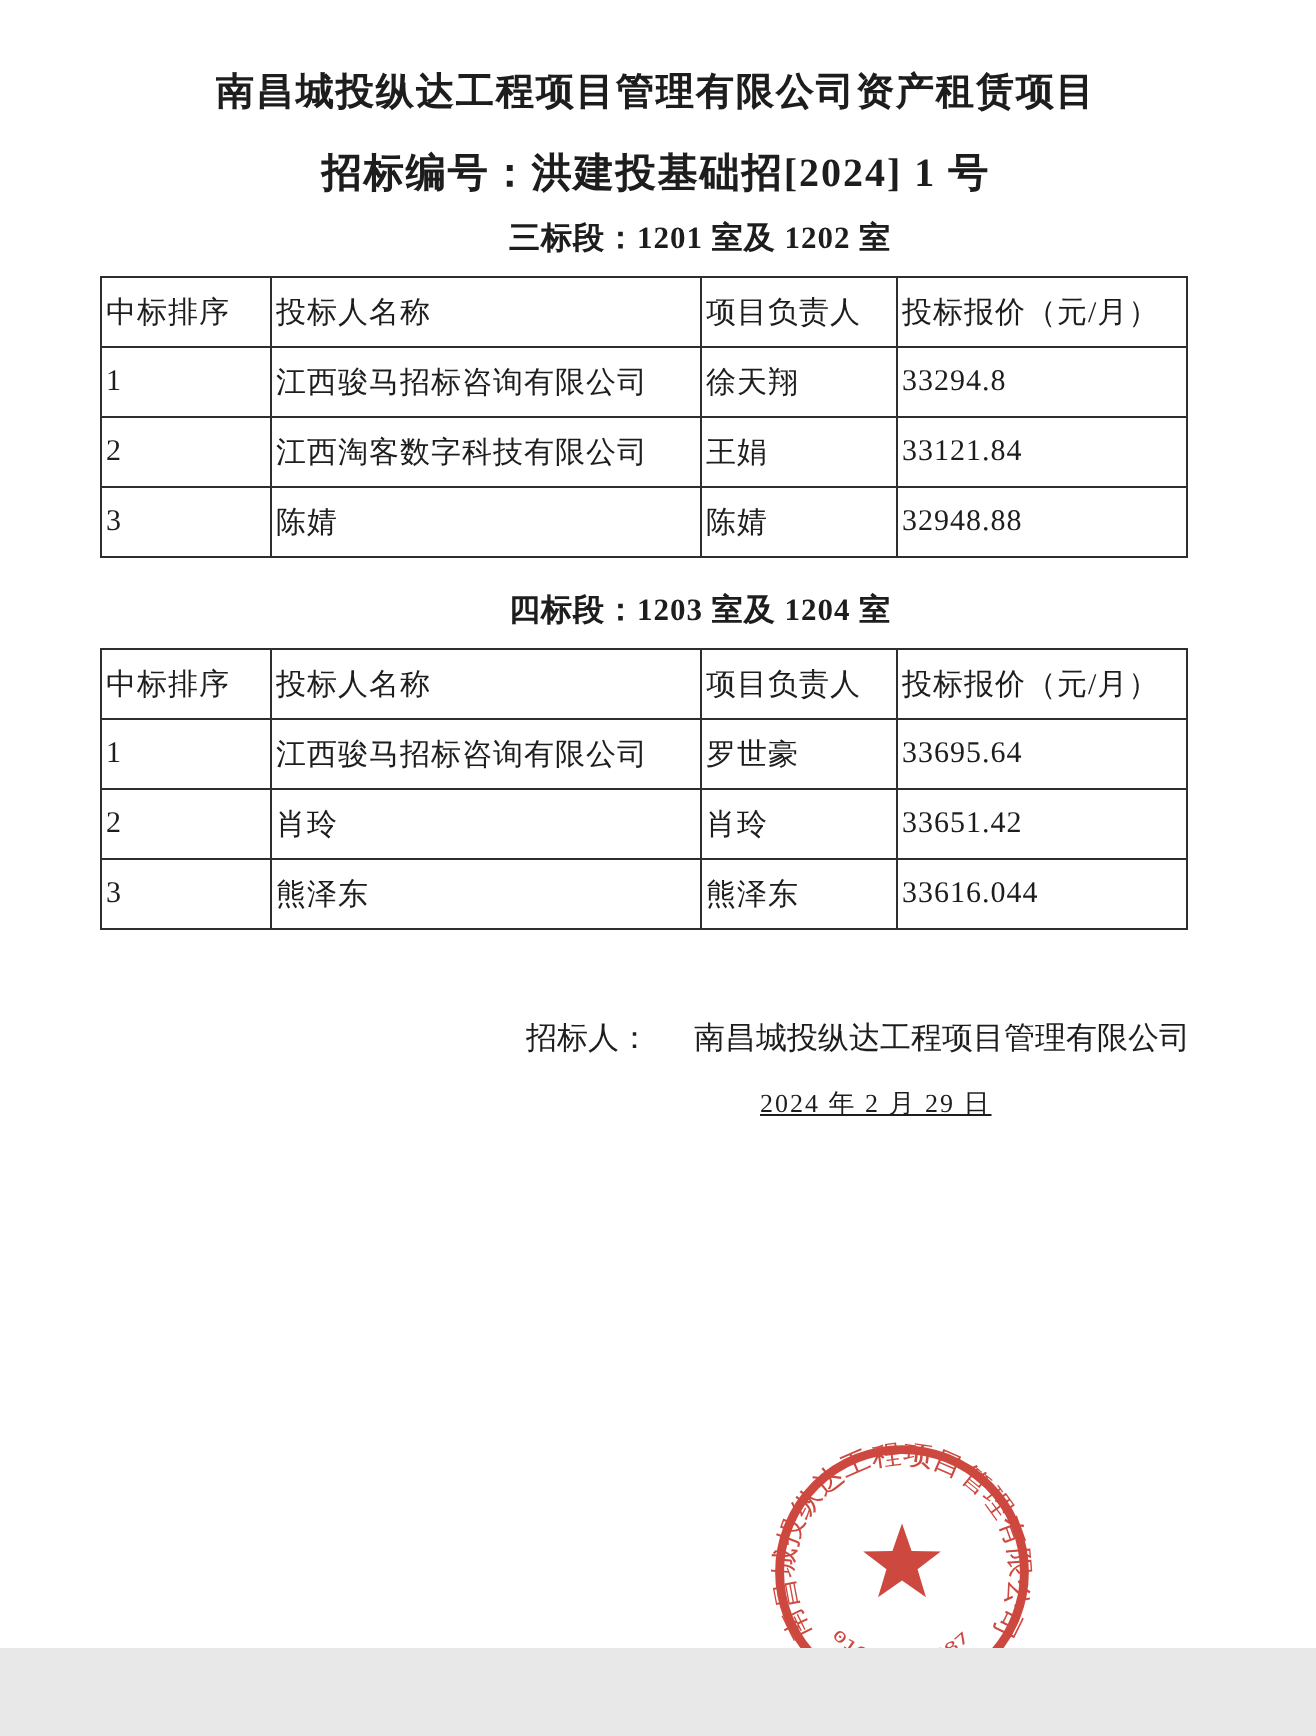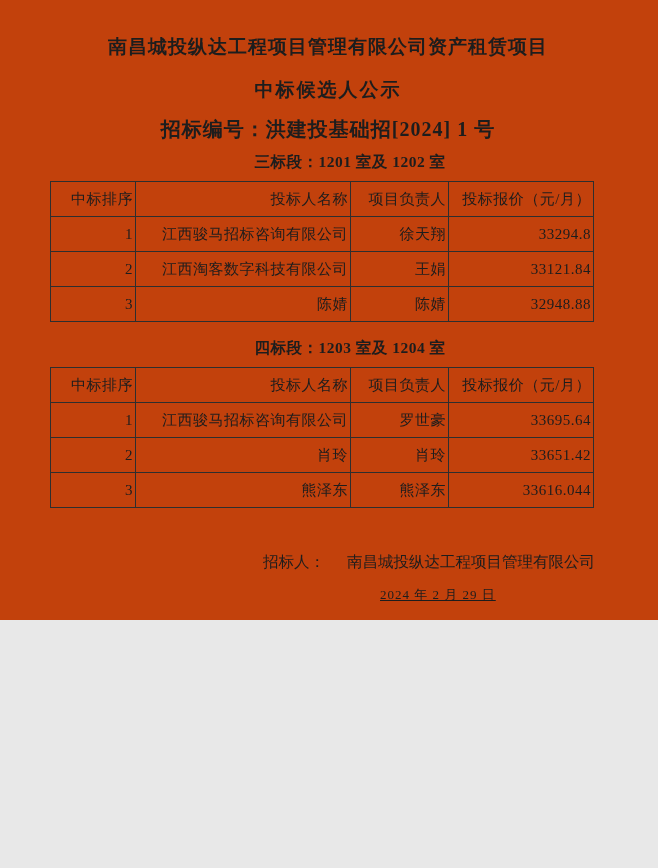--- a/index.html
+++ b/index.html
@@ -1,21 +1,21 @@
 <!DOCTYPE html>
 <html><head>
 <meta charset="utf-8">
 <style>
   * { margin:0; padding:0; box-sizing:border-box; }
   html,body { background:#e8e8e8; }
   .page {
     position:relative;
-    width:658px; height:620px;
+    width:658px; height:824px;
     margin:0 auto;
-    background:#c2410c;
+    background:#ffffff;
     color:#1d1d1d;
     font-family:"Liberation Serif","DejaVu Serif",serif;
     overflow:hidden;
   }
   .content { padding:34px 52px 0 50px; }
 
   .title-line1 { font-size:19px; font-weight:bold; text-align:center; line-height:26px; letter-spacing:1px; }
   .title-line2 { font-size:19px; font-weight:bold; text-align:center; margin-top:17px; letter-spacing:2px; }
   .bid-number  { font-size:20px; font-weight:bold; text-align:center; margin-top:13px; letter-spacing:1px; }
 
@@ -34,21 +34,21 @@
 
   table.bid-table {
     border-collapse:collapse;
     width:543px;
     table-layout:fixed;
     font-size:15px;
   }
   table.bid-table th, table.bid-table td {
     border:1.6px solid #2e2e2e;
     height:35px;
-    text-align:right;
+    text-align:left;
     vertical-align:middle;
     font-weight:normal;
     padding:0 2px;
     letter-spacing:.5px;
   }
   .col-rank   { width:85px; }
   .col-bidder { width:215px; }
   .col-mgr    { width:98px; }
   .col-price  { width:145px; }
 
@@ -72,21 +72,20 @@
     pointer-events:none;
   }
 </style>
 </head>
 <body>
 
 <div class="page">
   <div class="content">
 
     <div class="title-line1">南昌城投纵达工程项目管理有限公司资产租赁项目</div>
-    <div class="title-line2">中标候选人公示</div>
     <div class="bid-number">招标编号：洪建投基础招[2024] 1 号</div>
 
 
     <div class="section-heading">三标段：1201 室及 1202 室</div>
     <table class="bid-table">
       <colgroup>
         <col class="col-rank">
           <col class="col-bidder">
           <col class="col-mgr">
           <col class="col-price">

